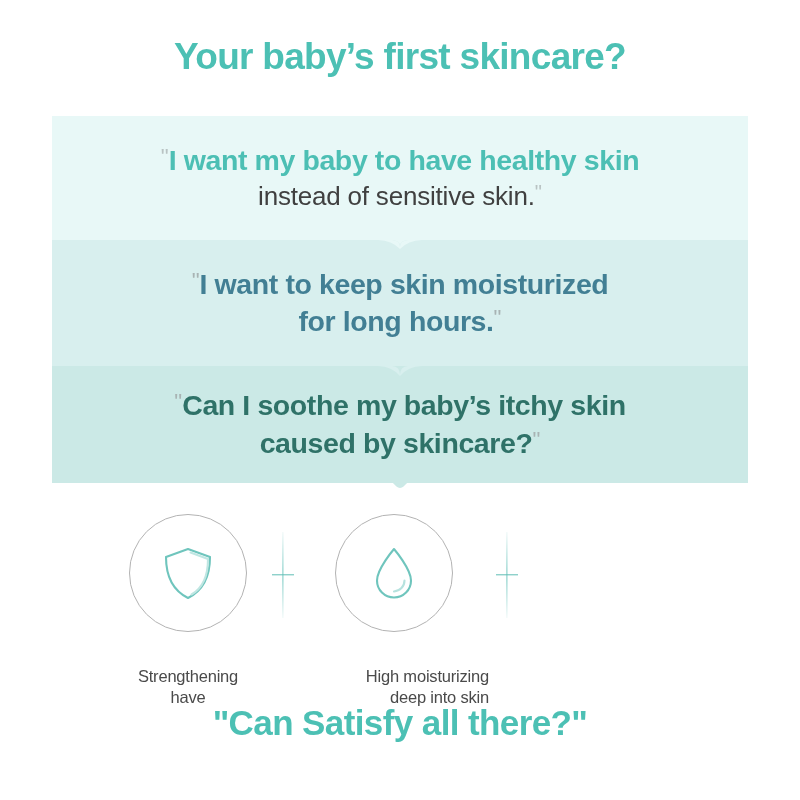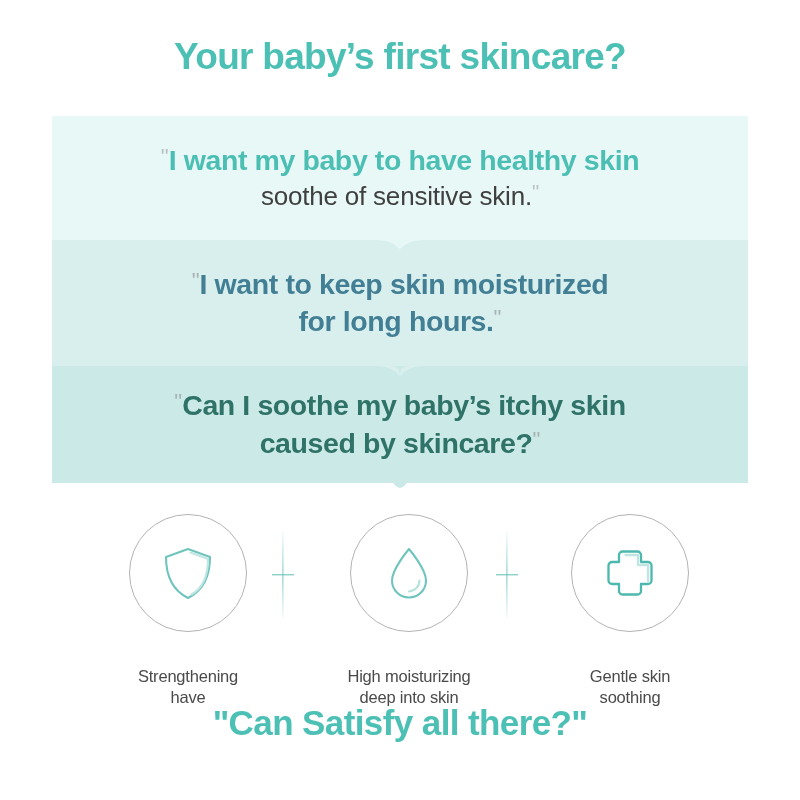--- a/index.html
+++ b/index.html
@@ -151,21 +151,21 @@
     height: 180px;
   }
 
   .benefit {
     position: absolute;
     top: 0;
     width: 190px;
     text-align: center;
   }
   .benefit-0 { left: 93px; }
-  .benefit-1 { left: 314px; }
+  .benefit-1 { left: 299px; text-align: right; }
   .benefit-2 { left: 535px; }
 
   .circle {
     width: 118px;
     height: 118px;
     margin: 0 auto;
     border: 1.3px solid #b3b3b3;
     border-radius: 50%;
     display: flex;
     align-items: center;
@@ -230,21 +230,21 @@
 
   <div class="headline">Your baby’s first skincare?</div>
 
   <div class="panel-stack">
 
     <div class="panel panel-1">
       <div class="line q1-l1">
         <span class="qmark qmark-light">"</span><span>I want my baby to have healthy skin</span>
       </div>
       <div class="line q1-l2">
-        <span>soothe of sensitive skin.</span><span class="qmark qmark-light">"</span>
+        <span>instead of sensitive skin.</span><span class="qmark qmark-light">"</span>
       </div>
     </div>
 
     <div class="panel panel-2">
       <svg class="notch notch-2" viewBox="0 0 44 13" preserveAspectRatio="none">
         <path d="M0,0 L13,0 Q22,0 22,6.5 Q22,0 31,0 L44,0 L44,-2 L0,-2 Z" fill="#e8f8f7"></path>
         <path d="M0,0 L14,0 Q22,0.5 22,7 Q22,0.5 30,0 L44,0 L44,0 Q30,0.6 22,9 Q14,0.6 0,0 Z" fill="#e8f8f7"></path>
       </svg>
       <div class="line q2-l1">
         <span class="qmark">"</span><span>I want to keep skin moisturized</span>
@@ -300,30 +300,18 @@
         <span>High moisturizing</span><br>
         <span>deep into skin</span>
       </div>
     </div>
 
     <div class="plus-sep plus-sep-1">
       <div class="vbar"></div>
       <div class="hbar"></div>
     </div>
 
-    <div class="benefit benefit-2">
-      <div class="circle">
-        <svg width="70" height="70" viewBox="0 0 70 70">
-          <path d="M27.5 13.5 L42.5 13.5 A3.5 3.5 0 0 1 46 17 L46 24 L53 24 A3.5 3.5 0 0 1 56.5 27.5 L56.5 42.5 A3.5 3.5 0 0 1 53 46 L46 46 L46 53 A3.5 3.5 0 0 1 42.5 56.5 L27.5 56.5 A3.5 3.5 0 0 1 24 53 L24 46 L17 46 A3.5 3.5 0 0 1 13.5 42.5 L13.5 27.5 A3.5 3.5 0 0 1 17 24 L24 24 L24 17 A3.5 3.5 0 0 1 27.5 13.5 Z" fill="none" stroke="#4db8ae" stroke-width="2.3" stroke-linejoin="round"></path>
-          <path d="M30.5 17 L43 17 L43 27 L53 27 L53 43.5" fill="none" stroke="#bfe6e2" stroke-width="2.3" stroke-linejoin="round" stroke-linecap="round"></path>
-        </svg>
-      </div>
-      <div class="benefit-label">
-        <span>Gentle skin</span><br>
-        <span>soothing</span>
-      </div>
-    </div>
 
   </div>
 
   <div class="bottom-headline">"Can Satisfy all there?"</div>
 
 </div>
 
 </body></html>

